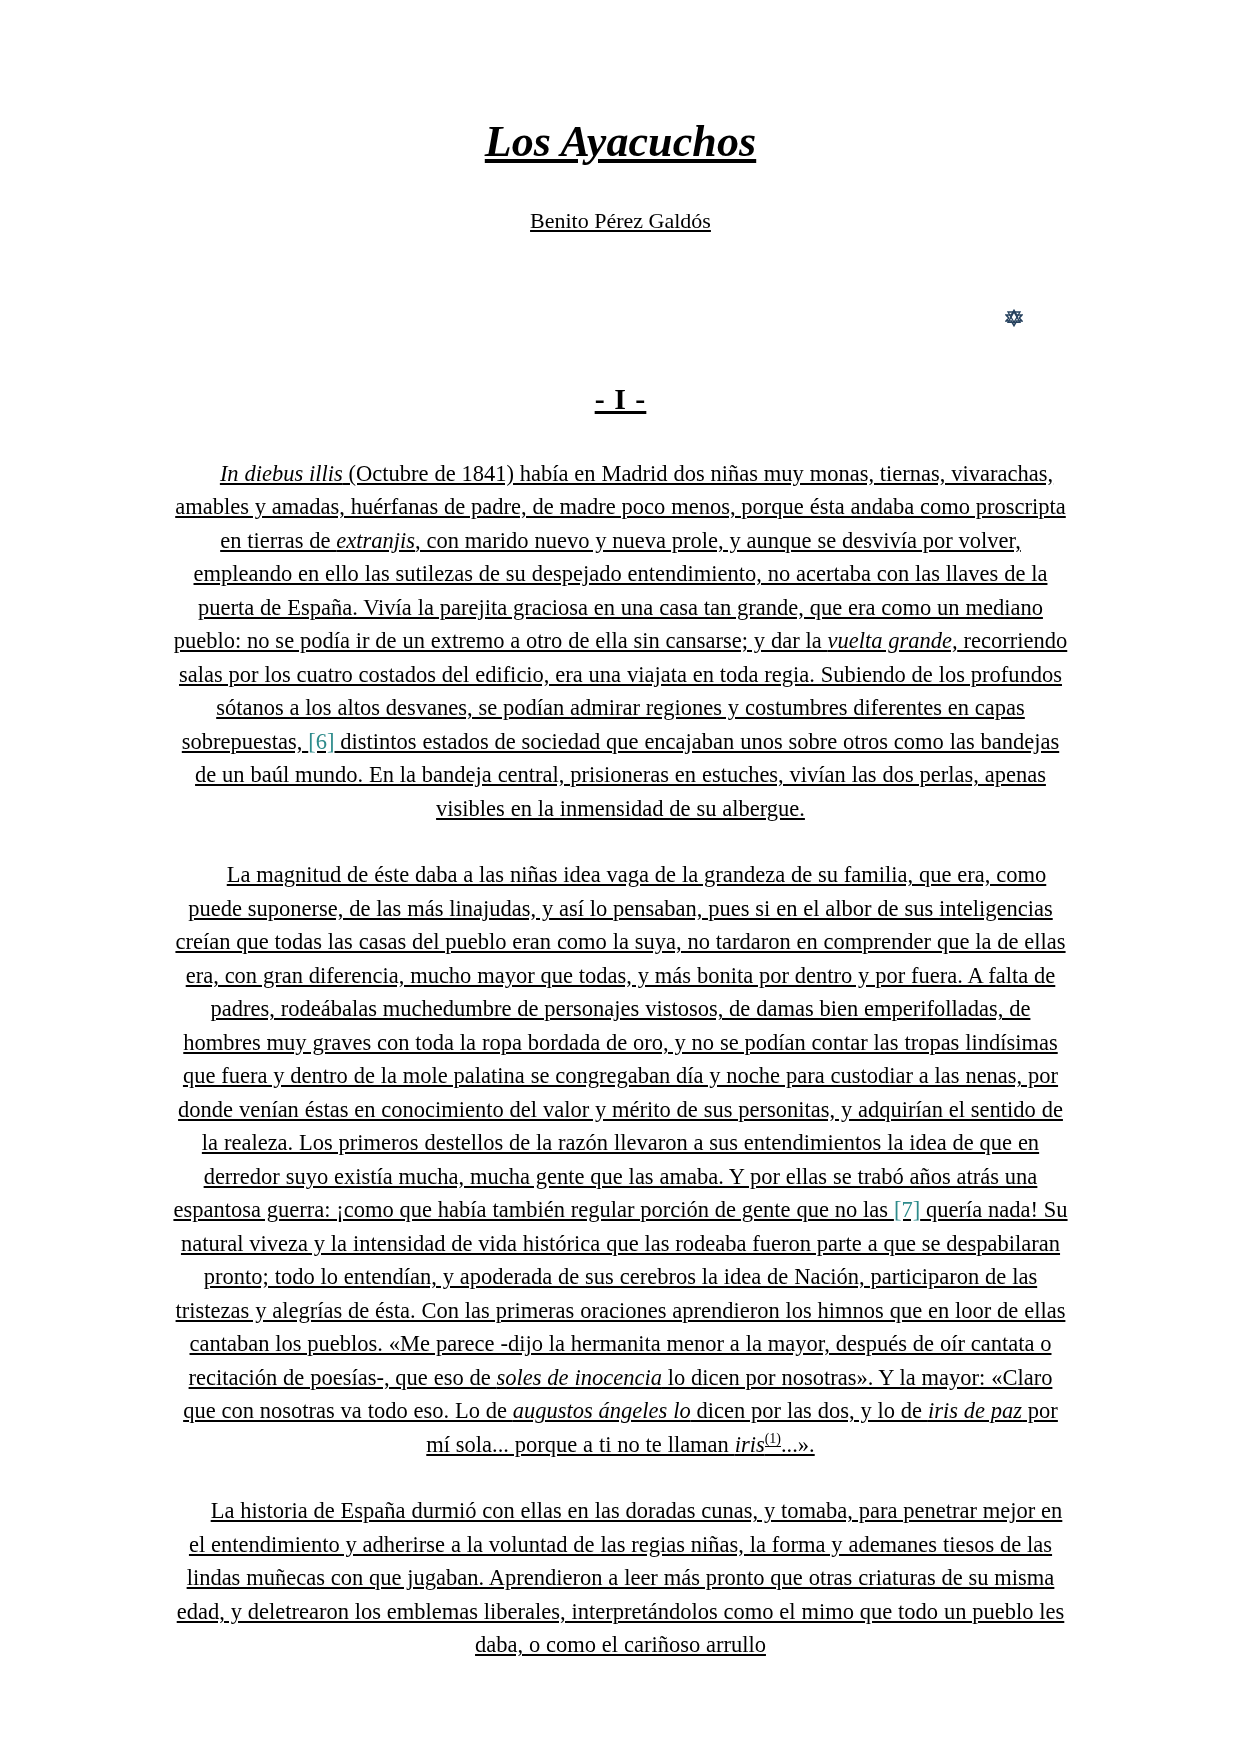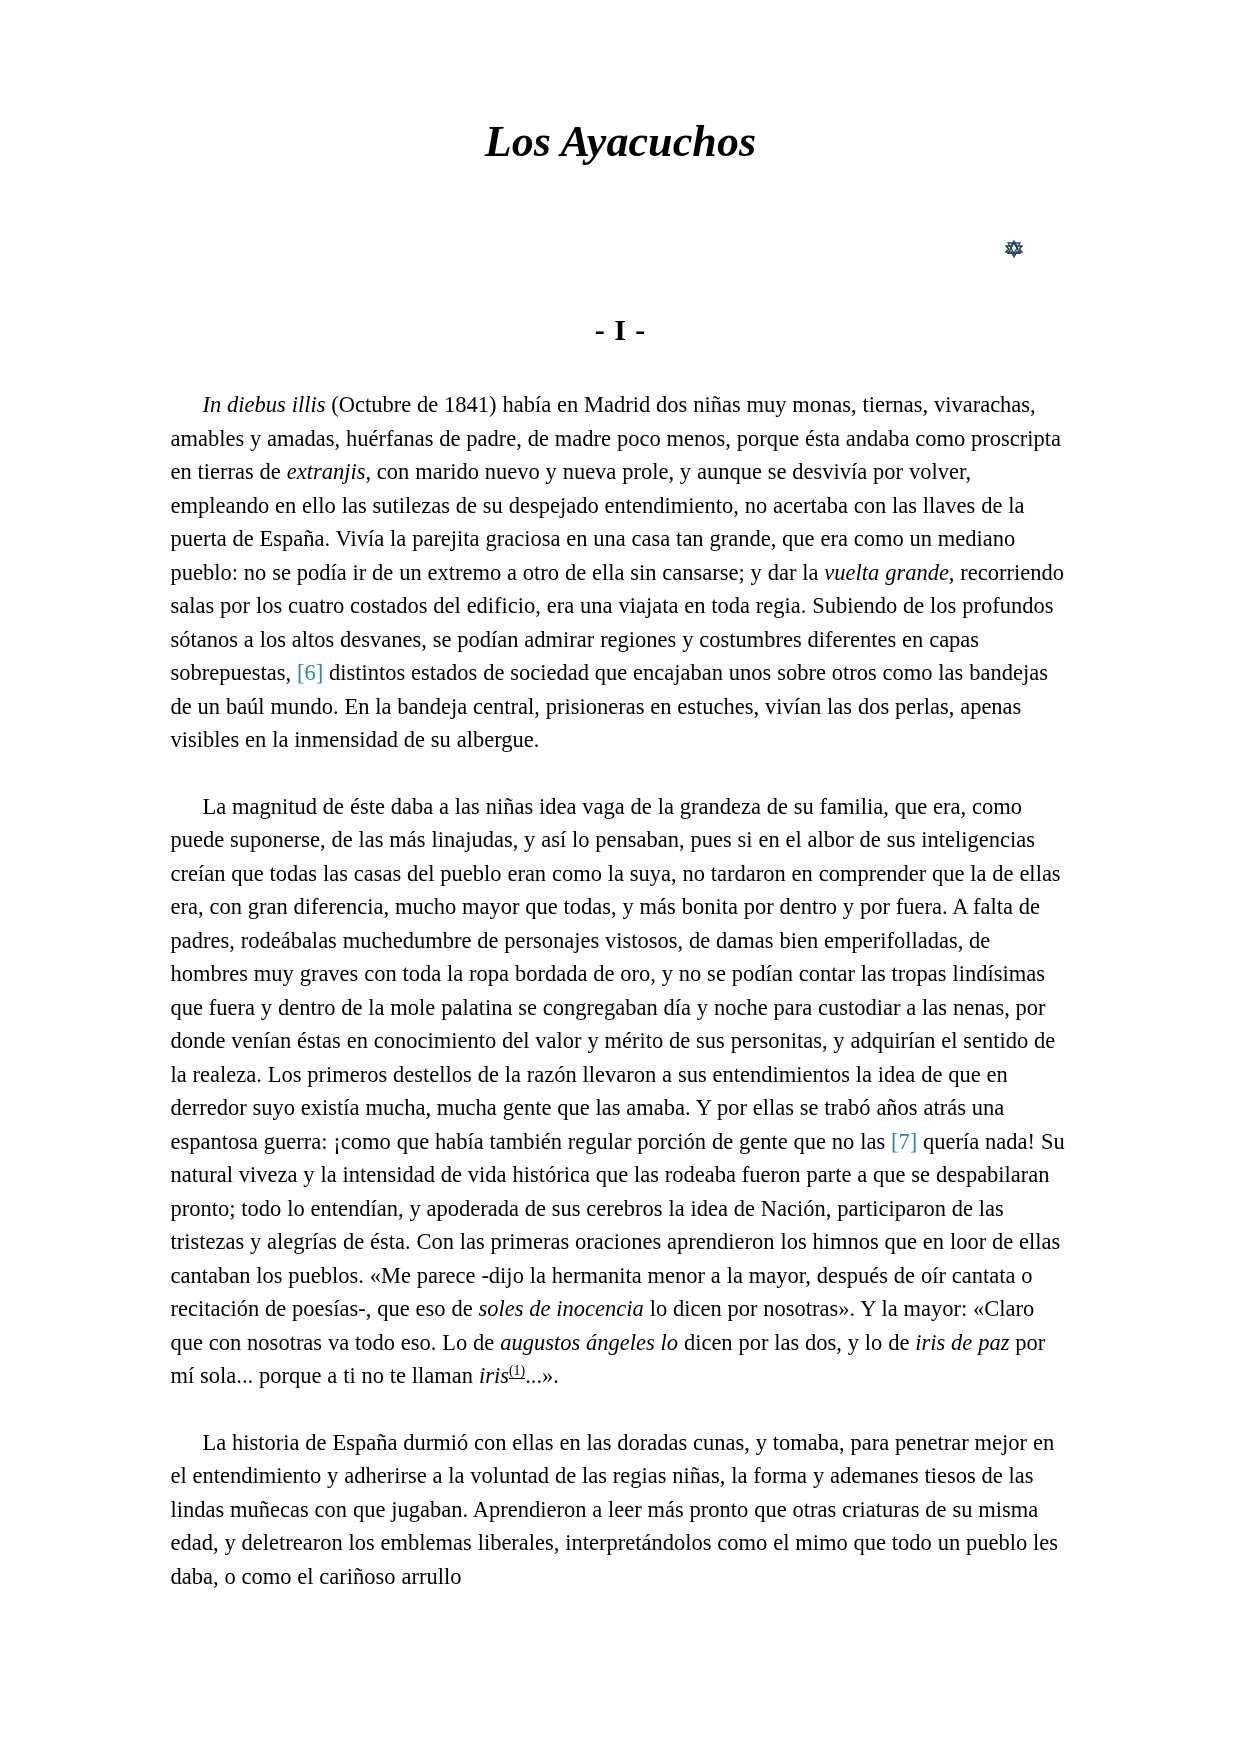--- a/index.html
+++ b/index.html
@@ -13,20 +13,21 @@
     font-family: "Liberation Serif", "DejaVu Serif", serif;
     color: #000000;
     -webkit-font-smoothing: antialiased;
   }
   .page {
     position: relative;
     width: 1241px;
     min-height: 1754px;
     box-sizing: border-box;
     padding: 0;
+    text-decoration: underline;
   }
   .content {
     width: 900px;
     margin: 0 auto;
     padding-top: 118px;
   }
 
   
   .doc-title {
     text-align: center;
@@ -74,21 +75,21 @@
     line-height: 1.2;
   }
 
   
   .body-text {
     margin-top: 40px;
   }
   p.para {
     font-size: 22.5px;
     line-height: 33.5px;
-    text-align: left;
+    text-align: center;
     margin: 0 0 33px 0;
     text-indent: 32px;
     hyphens: none;
     word-spacing: 0.2px;
   }
   p.para:last-child { margin-bottom: 17px; }
 
   i, .ital { font-style: italic; }
 
   a.pagelink {
@@ -109,20 +110,21 @@
   }
 </style>
 </head>
 <body>
 
 <div class="page">
   <div class="content">
 
     <h1 class="doc-title">Los Ayacuchos</h1>
 
+    <div class="doc-author">Benito Pérez Galdós</div>
 
     <div class="ornament-row">
       <span class="ornament">
         <svg width="18" height="18" viewBox="0 0 18 18" aria-hidden="true">
           <path d="M9 1.4 L11.6 6.0 L16.9 6.0 L14.25 9.0 L16.9 12.0 L11.6 12.0 L9 16.6 L6.4 12.0 L1.1 12.0 L3.75 9.0 L1.1 6.0 L6.4 6.0 Z" fill="none" stroke="#26415e" stroke-width="1.6" stroke-linejoin="miter"></path>
           <path d="M9 3.0 L15.0 13.3 L3.0 13.3 Z" fill="none" stroke="#26415e" stroke-width="1.3"></path>
           <path d="M9 13.3 L15.0 3.0 L3.0 3.0 Z" fill="none" stroke="#26415e" stroke-width="1.3"></path>
         </svg>
       </span>
     </div>

